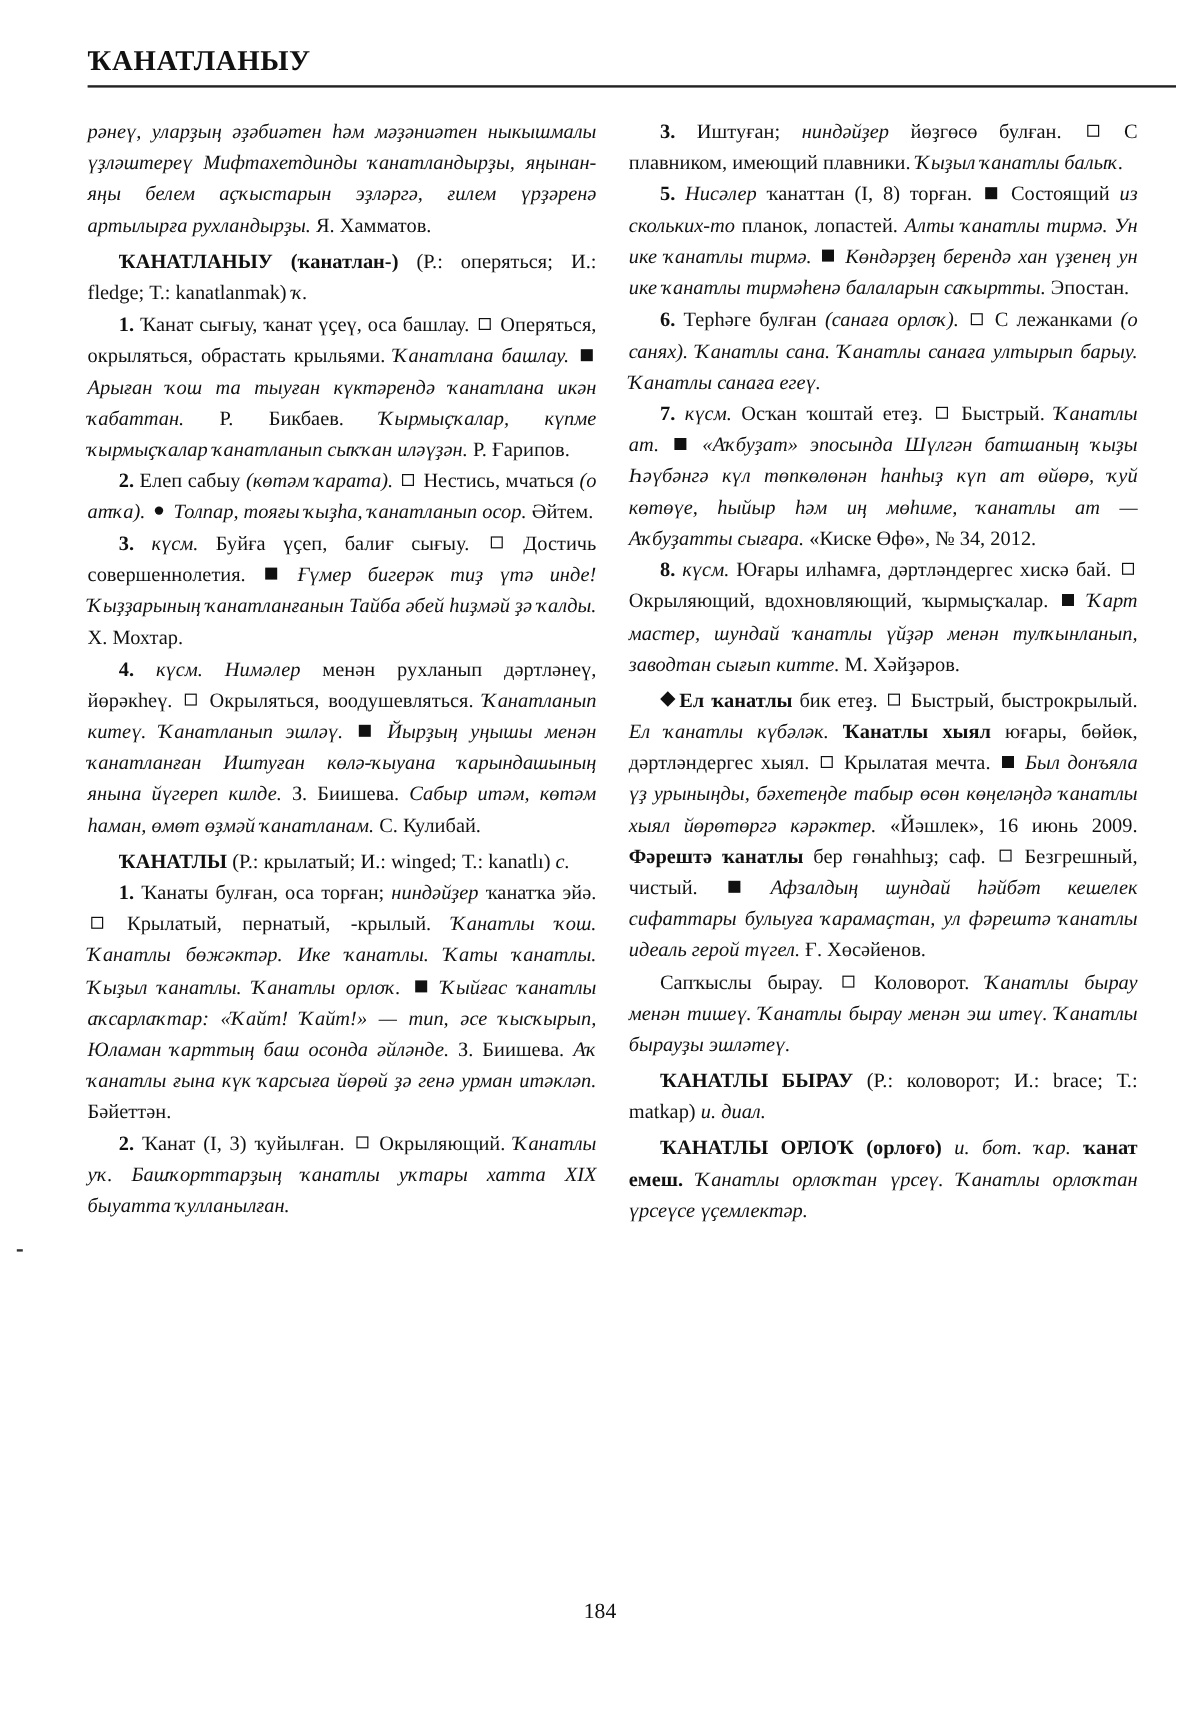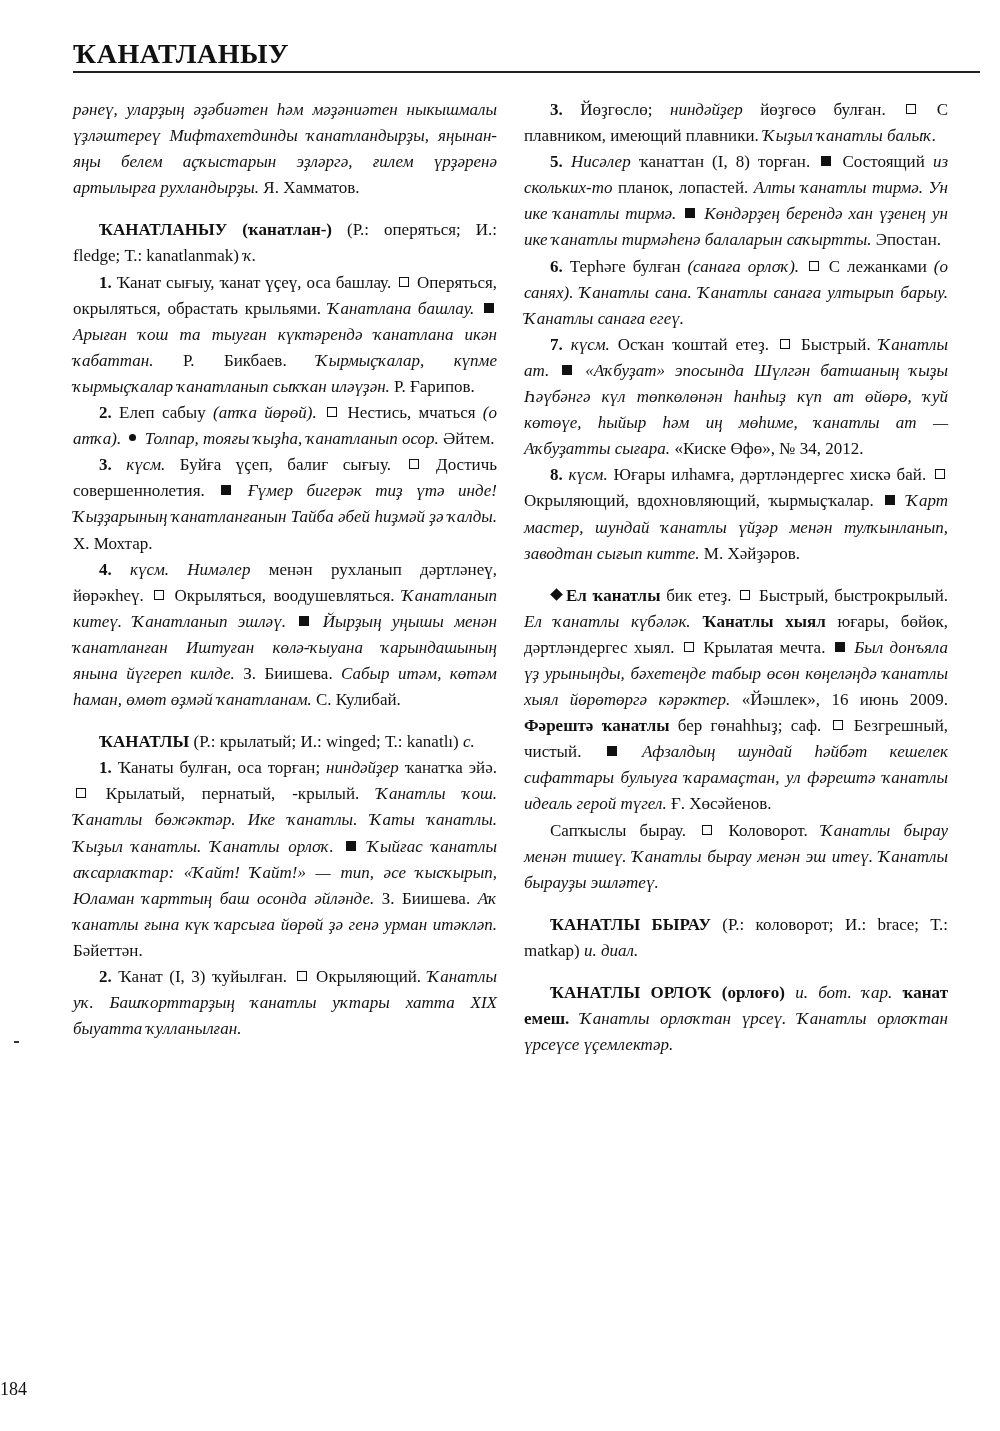--- a/index.html
+++ b/index.html
@@ -1,60 +1,60 @@
 <!DOCTYPE html>
 <html><head>
 <meta charset="utf-8">
 <style>
   html, body { margin: 0; padding: 0; background: #ffffff; }
   body { width: 1000px; height: 1431px; position: relative; overflow: hidden;
          font-family: "Liberation Serif", "DejaVu Serif", serif; color: #111; }
   .running-head { position: absolute; left: 73px; top: 38px; font-weight: bold;
-         font-size: 28px; letter-spacing: 0.5px; }
+         font-size: 24px; letter-spacing: 0.5px; }
   .head-rule { position: absolute; left: 73px; right: 20px; top: 71px; height: 0;
          border-top: 2px solid #222; }
   .col { position: absolute; top: 97px; width: 424px; font-size: 17px; line-height: 26.1px;
          text-align: justify; hyphens: manual; }
   .col.left { left: 73px; }
   .col.right { left: 524px; }
   .p { margin: 0; text-indent: 0; }
   .p.ind { text-indent: 26px; }
-  .p.gap { margin-top: 16px; }
+  .p.gap { margin-top: 4px; }
   i, .it { font-style: italic; }
   b, .bd { font-weight: bold; }
   .sq { display: inline-block; width: 10px; height: 10px; border: 1.4px solid #111;
         box-sizing: border-box; vertical-align: 1px; margin: 0 3px; }
   .sqf { display: inline-block; width: 10px; height: 10px; background: #111;
         vertical-align: 1px; margin: 0 3px; }
   .dot { display: inline-block; width: 7px; height: 7px; border-radius: 50%; background: #111;
         vertical-align: 3px; margin: 0 4px; }
   .dia { display: inline-block; width: 9px; height: 9px; background: #111; transform: rotate(45deg);
         vertical-align: 2px; margin: 0 5px 0 2px; }
-  .page-number { position: absolute; left: 0; right: 0; top: 1379px; font-size: 18px; }
+  .page-number { position: absolute; left: 0; right: 0; top: 1332px; text-align: center; font-size: 18px; }
   .stray-mark { position: absolute; left: 14px; top: 1041px; width: 5px; height: 2px; background: #333; }
 </style>
 </head>
 <body>
 
 <div class="running-head">ҠАНАТЛАНЫУ</div>
 <div class="head-rule"></div>
 
 <div class="col left">
     <p class="p"><span class="it">рәнеү, уларҙың әҙәбиәтен һәм мәҙәниәтен ныкышмалы үҙләштереү Мифтахетдинды ҡанатландырҙы, яңынан-яңы белем аҫҡыстарын эҙләргә, ғилем үрҙәренә артылырға рухландырҙы.</span><span> Я. Хамматов.</span></p>
     <p class="p ind gap"><span class="bd">ҠАНАТЛАНЫУ (ҡанатлан-)</span><span> (Р.: опе­ряться; И.: fledge; Т.: kanatlanmak) </span><span class="it">ҡ.</span></p>
     <p class="p ind"><span class="bd">1.</span><span> Ҡанат сығыу, ҡанат үҫеү, оса башлау. </span><span class="sq"></span><span> Оперяться, окрыляться, обрастать крыльями. </span><span class="it">Ҡанатлана башлау.</span><span> </span><span class="sqf"></span><span class="it"> Арыған ҡош та тыуған күктәрендә ҡанатлана икән ҡабаттан.</span><span> Р. Бикбаев. </span><span class="it">Ҡырмыҫҡалар, күпме ҡырмыҫҡалар ҡанатланып сыҡҡан иләүҙән.</span><span> Р. Ғарипов.</span></p>
-    <p class="p ind"><span class="bd">2.</span><span> Елеп сабыу </span><span class="it">(атҡа йөрөй).</span><span> </span><span class="sq"></span><span> Нестись, мчаться </span><span class="it">(о атҡа).</span><span> </span><span class="dot"></span><span class="it"> Толпар, тояғы ҡыҙһа, ҡанатланып осор.</span><span> Әйтем.</span></p>
+    <p class="p ind"><span class="bd">2.</span><span> Елеп сабыу </span><span class="it">(көтәм ҡарата).</span><span> </span><span class="sq"></span><span> Нестись, мчаться </span><span class="it">(о атҡа).</span><span> </span><span class="dot"></span><span class="it"> Толпар, тояғы ҡыҙһа, ҡанатланып осор.</span><span> Әйтем.</span></p>
     <p class="p ind"><span class="bd">3.</span><span class="it"> күсм.</span><span> Буйға үҫеп, балиғ сығыу. </span><span class="sq"></span><span> Достичь совершеннолетия. </span><span class="sqf"></span><span class="it"> Ғүмер бигерәк тиҙ үтә инде! Ҡыҙҙарының ҡанатланғанын Тайба әбей һиҙмәй ҙә ҡалды.</span><span> Х. Мохтар.</span></p>
     <p class="p ind"><span class="bd">4.</span><span class="it"> күсм. Нимәлер</span><span> менән рухланып дәртләнеү, йөрәкһеү. </span><span class="sq"></span><span> Окрыляться, воодушевляться. </span><span class="it">Ҡанатланып китеү. Ҡанатланып эшләү.</span><span> </span><span class="sqf"></span><span class="it"> Йырҙың уңышы менән ҡанатланған Иштуған көлә-ҡыуана ҡарындашының янына йүгереп килде.</span><span> З. Биишева. </span><span class="it">Сабыр итәм, көтәм һаман, өмөт өҙмәй ҡанатланам.</span><span> С. Кулибай.</span></p>
     <p class="p ind gap"><span class="bd">ҠАНАТЛЫ</span><span> (Р.: крылатый; И.: winged; Т.: kanatlı) </span><span class="it">с.</span></p>
     <p class="p ind"><span class="bd">1.</span><span> Ҡанаты булған, оса торған; </span><span class="it">ниндәйҙер</span><span> ҡанатҡа эйә. </span><span class="sq"></span><span> Крылатый, пернатый, -крылый. </span><span class="it">Ҡанатлы ҡош. Ҡанатлы бөжәктәр. Ике ҡанатлы. Ҡаты ҡанатлы. Ҡыҙыл ҡанатлы. Ҡанатлы орлоҡ.</span><span> </span><span class="sqf"></span><span class="it"> Ҡыйғас ҡанатлы аҡсарлаҡтар: «Ҡайт! Ҡайт!» — тип, әсе ҡысҡырып, Юламан ҡарттың баш осонда әйләнде.</span><span> З. Биишева. </span><span class="it">Аҡ ҡанатлы ғына күк ҡарсыға йөрөй ҙә генә урман итәкләп.</span><span> Бәйеттән.</span></p>
     <p class="p ind"><span class="bd">2.</span><span> Ҡанат (I, 3) ҡуйылған. </span><span class="sq"></span><span> Окрыляющий. </span><span class="it">Ҡанатлы уҡ. Башҡорттарҙың ҡанатлы уҡтары хатта XIX быуатта ҡулланылған.</span></p>
   </div>
 <div class="col right">
-    <p class="p ind"><span class="bd">3.</span><span> Йөҙгөслө; </span><span class="it">ниндәйҙер</span><span> йөҙгөсө булған. </span><span class="sq"></span><span> С плавником, имеющий плавники. </span><span class="it">Ҡыҙыл ҡанатлы балыҡ.</span></p>
+    <p class="p ind"><span class="bd">3.</span><span> Иштуған; </span><span class="it">ниндәйҙер</span><span> йөҙгөсө булған. </span><span class="sq"></span><span> С плавником, имеющий плавники. </span><span class="it">Ҡыҙыл ҡанатлы балыҡ.</span></p>
     <p class="p ind"><span class="bd">5.</span><span class="it"> Нисәлер</span><span> ҡанаттан (I, 8) торған. </span><span class="sqf"></span><span> Состоящий </span><span class="it">из скольких-то</span><span> планок, лопастей. </span><span class="it">Алты ҡанатлы тирмә. Ун ике ҡанатлы тирмә.</span><span> </span><span class="sqf"></span><span class="it"> Көндәрҙең берендә хан үҙенең ун ике ҡанатлы тирмәһенә балаларын саҡыртты.</span><span> Эпостан.</span></p>
     <p class="p ind"><span class="bd">6.</span><span> Терһәге булған </span><span class="it">(санаға орлоҡ).</span><span> </span><span class="sq"></span><span> С лежанками </span><span class="it">(о санях). Ҡанатлы сана. Ҡанатлы санаға ултырып барыу. Ҡанатлы санаға егеү.</span></p>
     <p class="p ind"><span class="bd">7.</span><span class="it"> күсм.</span><span> Осҡан ҡоштай етеҙ. </span><span class="sq"></span><span> Быстрый. </span><span class="it">Ҡанатлы ат.</span><span> </span><span class="sqf"></span><span class="it"> «Аҡбуҙат» эпосында Шүлгән батшаның ҡыҙы Һәүбәнгә күл төпкөлөнән һанһыҙ күп ат өйөрө, ҡуй көтөүе, һыйыр һәм иң мөһиме, ҡанатлы ат — Аҡбуҙатты сығара.</span><span> «Киске Өфө», № 34, 2012.</span></p>
     <p class="p ind"><span class="bd">8.</span><span class="it"> күсм.</span><span> Юғары илһамға, дәртләндергес хискә бай. </span><span class="sq"></span><span> Окрыляющий, вдохновляющий, ҡырмыҫҡалар. </span><span class="sqf"></span><span class="it"> Ҡарт мастер, шундай ҡанатлы үйҙәр менән тулҡынланып, заводтан сығып китте.</span><span> М. Хәйҙәров.</span></p>
     <p class="p ind gap"><span class="dia"></span><span class="bd">Ел ҡанатлы</span><span> бик етеҙ. </span><span class="sq"></span><span> Быстрый, быстрокрылый. </span><span class="it">Ел ҡанатлы күбәләк.</span><span> </span><span class="bd">Ҡанатлы хыял</span><span> юғары, бөйөк, дәртләндергес хыял. </span><span class="sq"></span><span> Крылатая мечта. </span><span class="sqf"></span><span class="it"> Был донъяла үҙ урыныңды, бәхетеңде табыр өсөн көңеләңдә ҡанатлы хыял йөрөтөргә кәрәктер.</span><span> «Йәшлек», 16 июнь 2009. </span><span class="bd">Фәрештә ҡанатлы</span><span> бер гөнаһһыҙ; саф. </span><span class="sq"></span><span> Безгрешный, чистый. </span><span class="sqf"></span><span class="it"> Афзалдың шундай һәйбәт кешелек сифаттары булыуға ҡарамаҫтан, ул фәрештә ҡанатлы идеаль герой түгел.</span><span> Ғ. Хөсәйенов.</span></p>
     <p class="p ind"><span>Сапҡыслы бырау. </span><span class="sq"></span><span> Коловорот. </span><span class="it">Ҡанатлы бырау менән тишеү. Ҡанатлы бырау менән эш итеү. Ҡанатлы бырауҙы эшләтеү.</span></p>
     <p class="p ind gap"><span class="bd">ҠАНАТЛЫ БЫРАУ</span><span> (Р.: коловорот; И.: brace; Т.: matkap) </span><span class="it">и. диал.</span></p>
     <p class="p ind gap"><span class="bd">ҠАНАТЛЫ ОРЛОҠ (орлоғо)</span><span class="it"> и. бот. ҡар.</span><span> </span><span class="bd">ҡанат емеш.</span><span> </span><span class="it">Ҡанатлы орлоҡтан үрсеү. Ҡанатлы орлоҡтан үрсеүсе үҫемлектәр.</span></p>
   </div>
 

